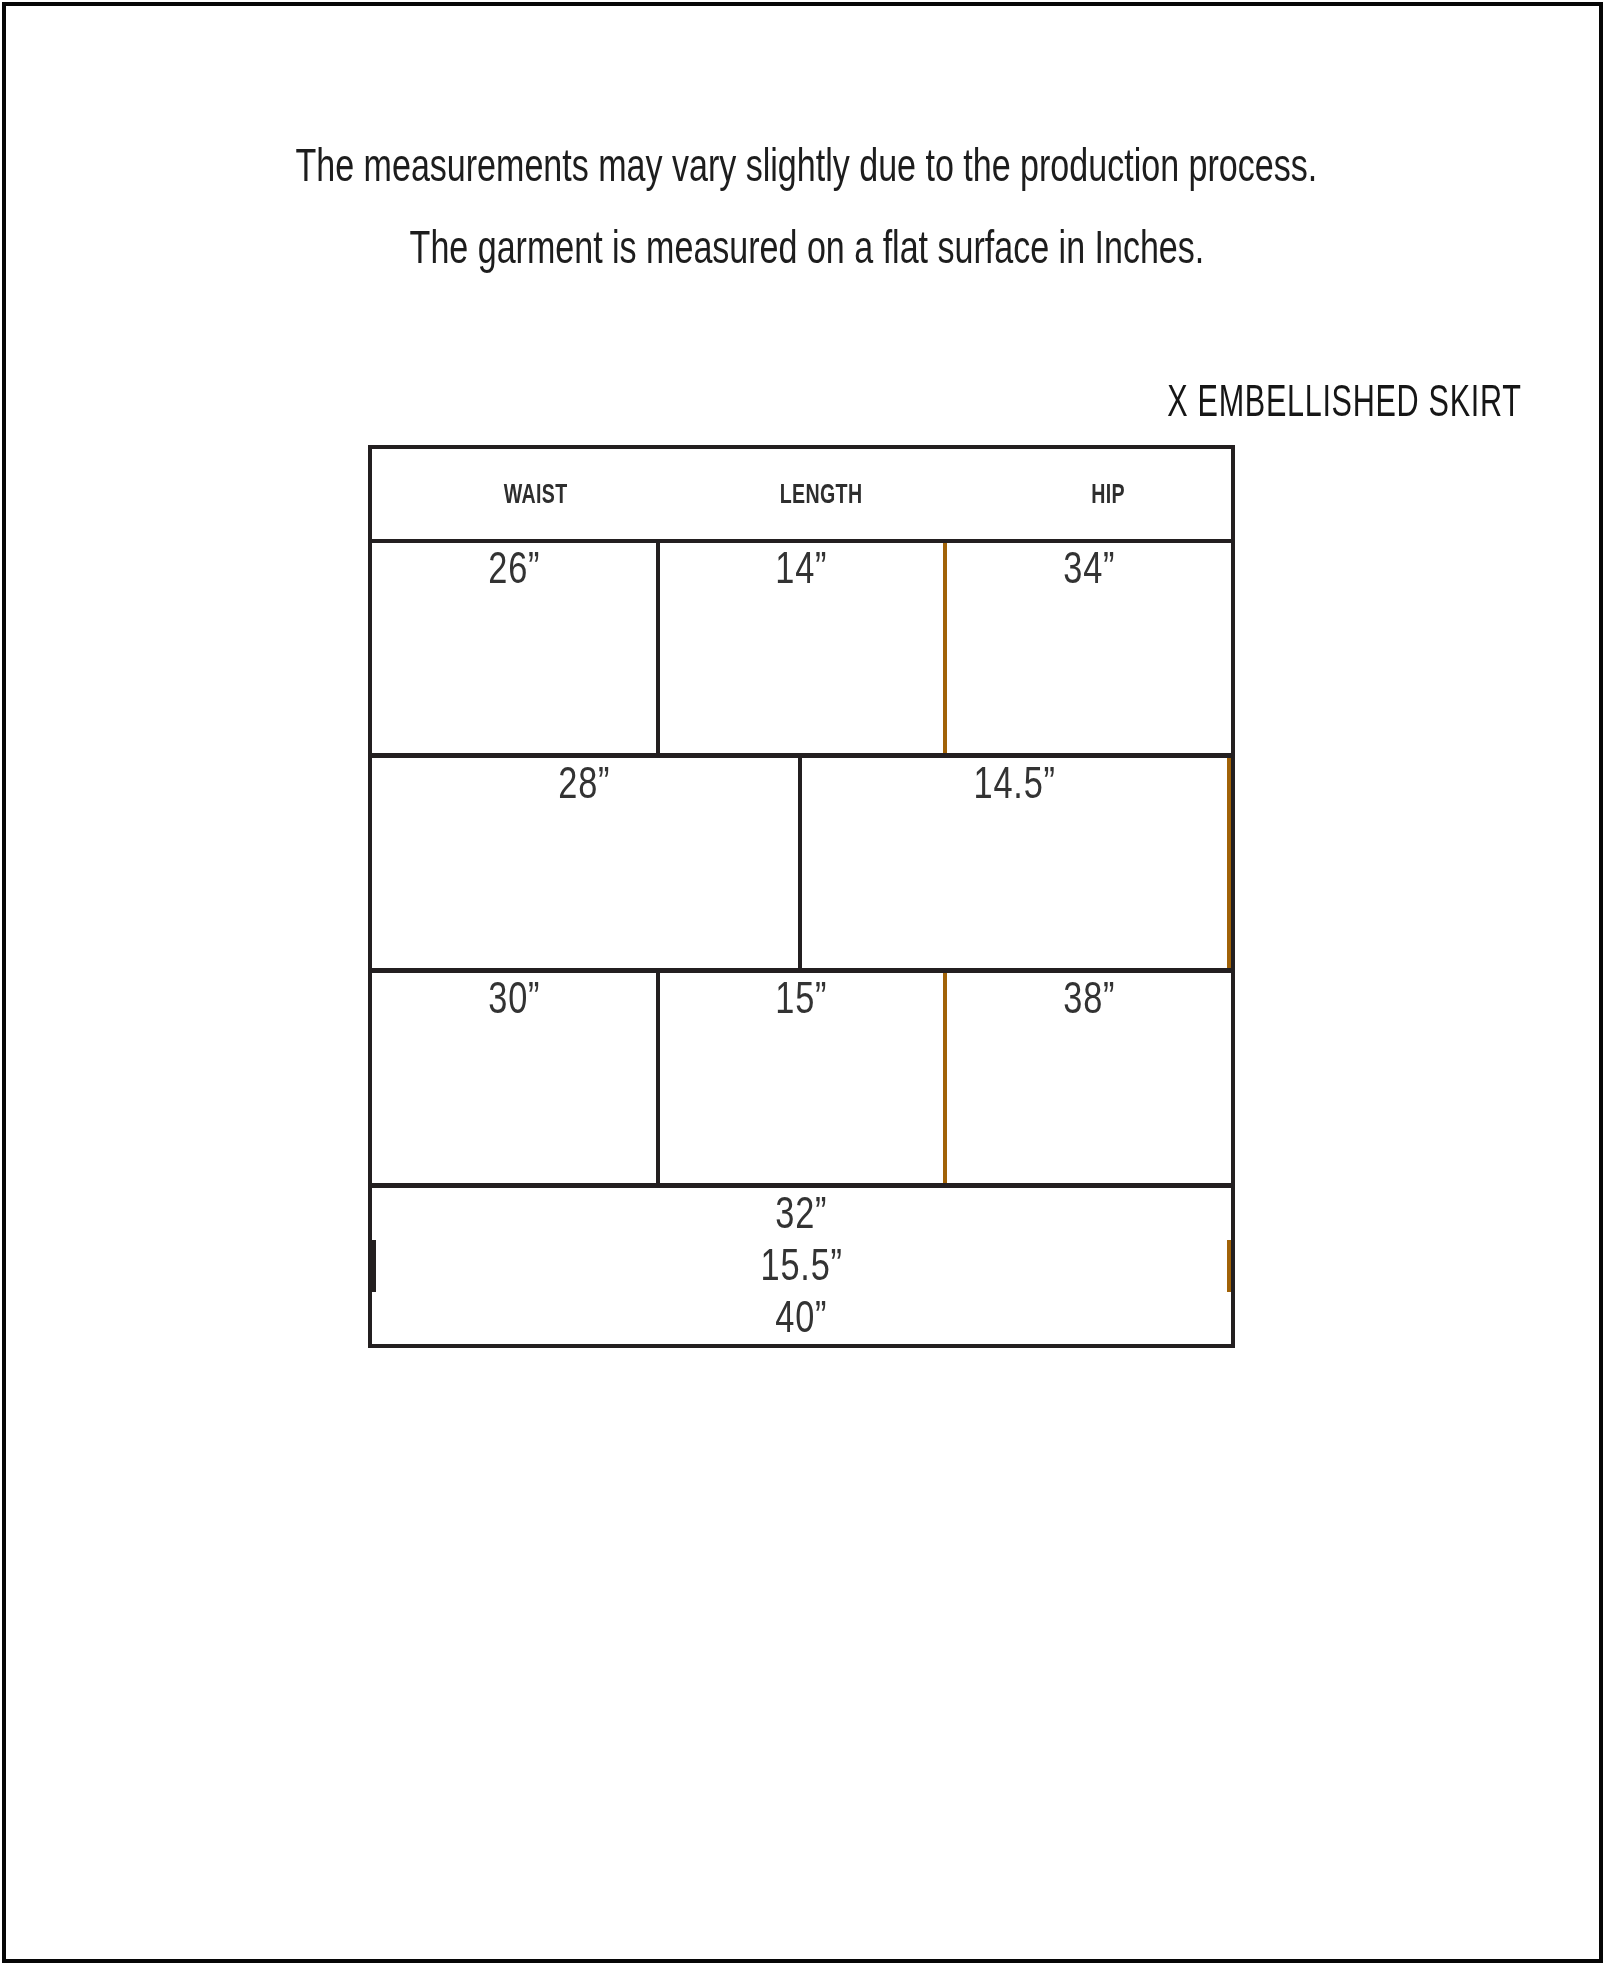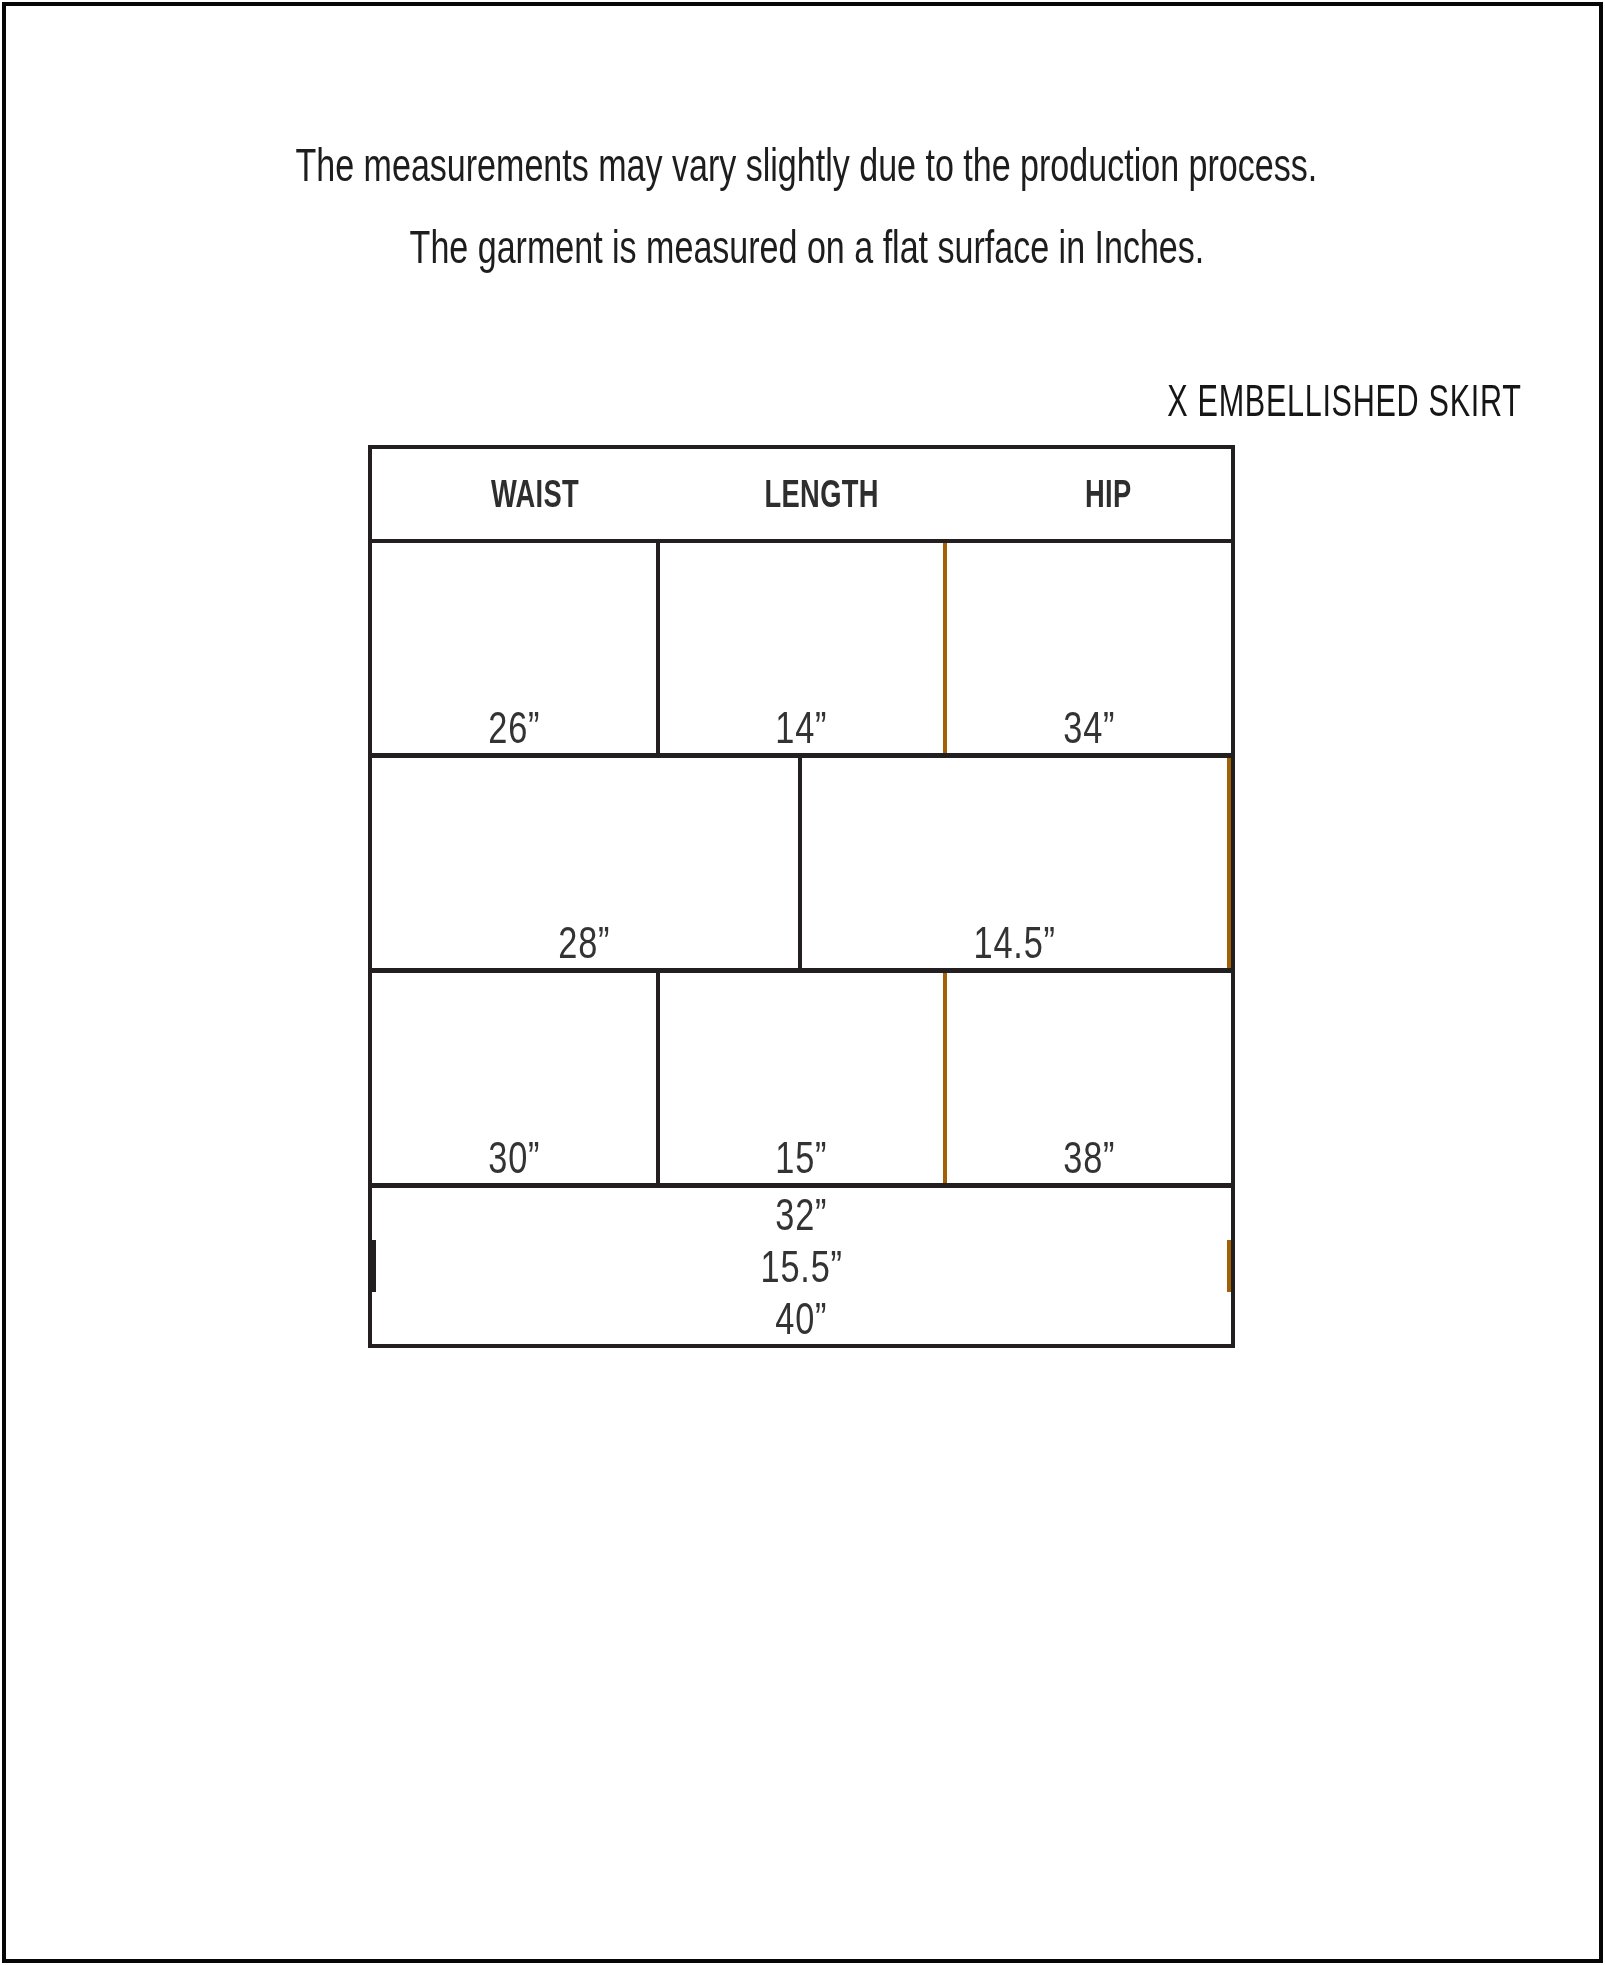--- a/index.html
+++ b/index.html
@@ -44,42 +44,42 @@
   }
   .thead {
     box-sizing: border-box;
     height: 98px;
     border: 4px solid #231f20;
     display: flex;
   }
   .th {
     flex: 1 1 0;
     display: flex; align-items: center; justify-content: center;
-    font-size: 39px; font-weight: 700;
+    font-size: 28px; font-weight: 700;
     color: #2e2e2e;
     margin-left: 40px;
   }
   .th .cond { transform: scaleX(0.70); letter-spacing: 0.5px; }
   .tbody {
     box-sizing: border-box;
     border: 4px solid #231f20;
     margin-top: -4px;
     background: #ffffff;
   }
   .tr {
     box-sizing: border-box;
     display: flex;
     height: 215px;
     border-bottom: 5px solid #231f20;
   }
   .tr:last-child { border-bottom: none; height: 156px; flex-direction: column; }
   .td {
     flex: 1 1 0;
     box-sizing: border-box;
-    display: flex; align-items: flex-end; justify-content: center;
+    display: flex; align-items: flex-start; justify-content: center;
     font-size: 44px; font-weight: 500;
     color: #333333;
   }
   .td.mid {
     border-left: 4px solid #231f20;
     border-right: 4px solid #a16207;
   }
   .td .cond { transform: scaleX(0.78); letter-spacing: 1px; }
 </style>
 </head>

